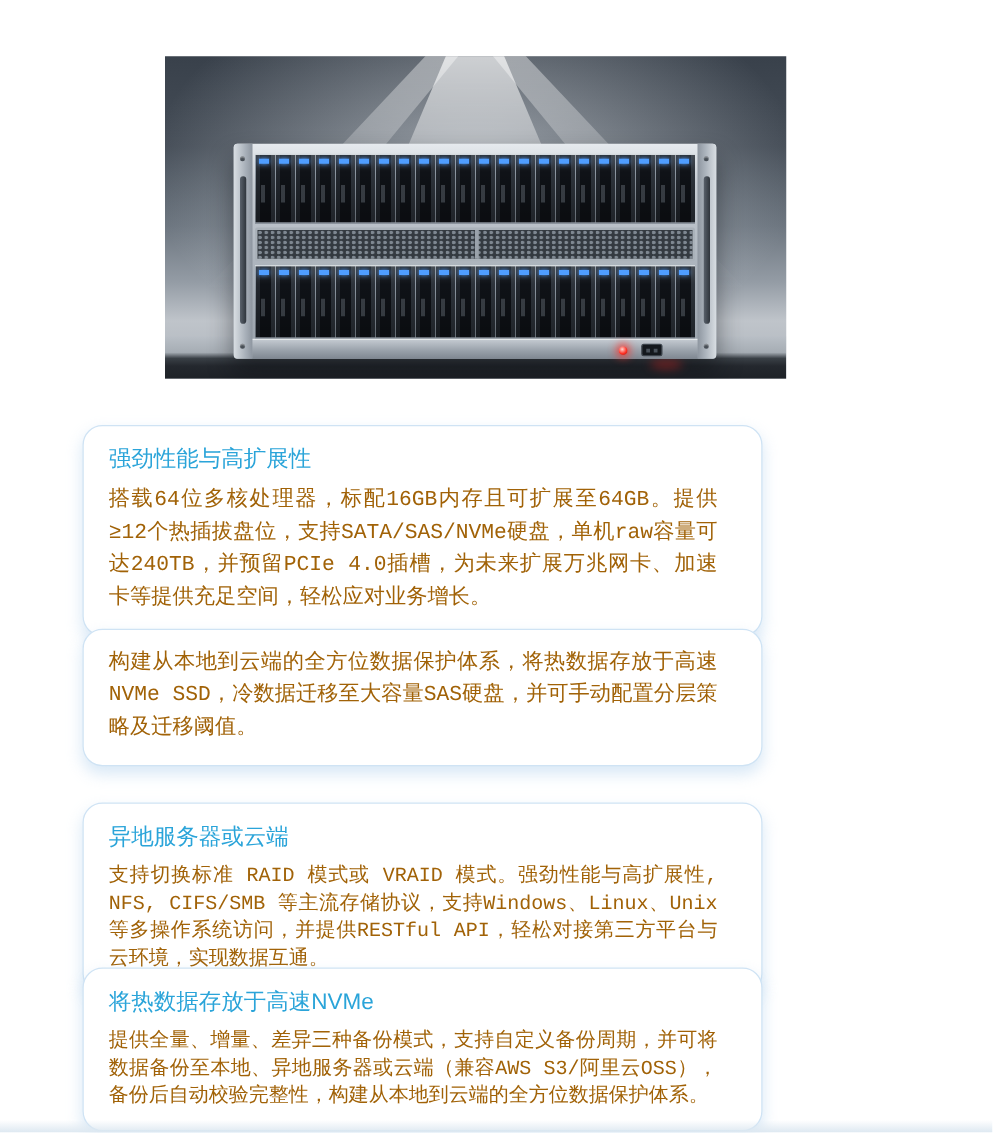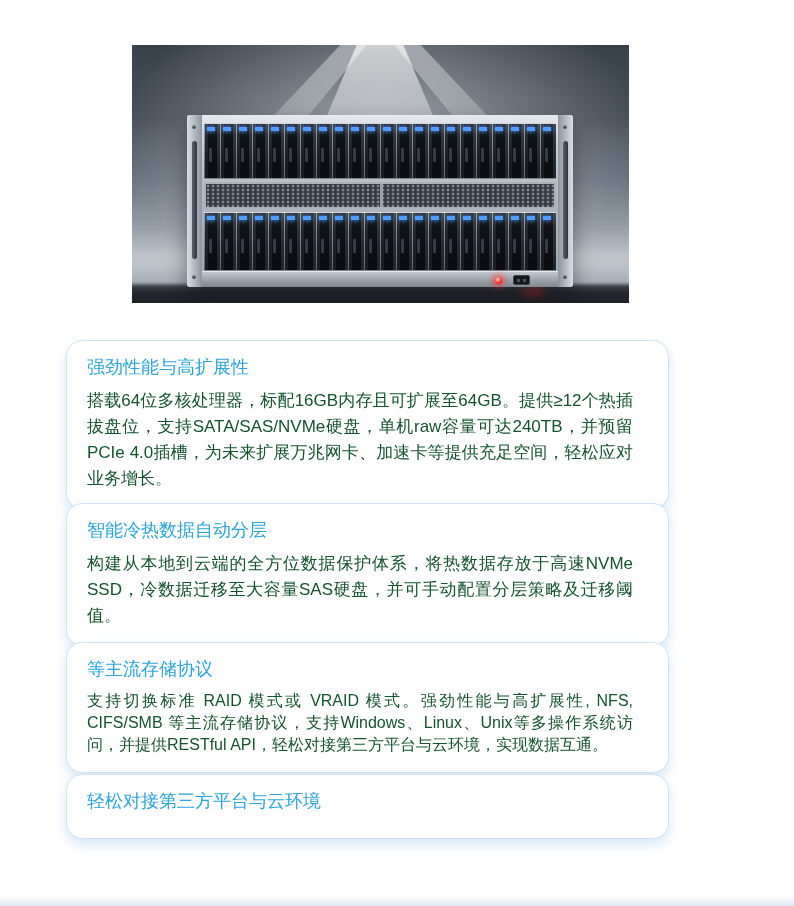--- a/index.html
+++ b/index.html
@@ -75,29 +75,29 @@
     border-top:1px solid #e3e7ea; }
   .led-red { position:absolute; right:56px; top:5px; width:7px; height:7px; border-radius:50%;
     background:radial-gradient(circle at 40% 35%, #ffd2cd, #ff3226 55%, #a80f08);
     box-shadow:0 0 7px 2px rgba(255,46,38,.85); }
   .power-inlet { position:absolute; right:28px; top:3px; width:17px; height:10px; border-radius:2px;
     background:#14181d; border:1px solid #3c434b; }
   .power-inlet::after { content:""; position:absolute; left:3px; top:3px; width:3px; height:3px; background:#4a525b; box-shadow:6px 0 0 #4a525b; }
 
   
   .card {
-    position:absolute; left:66px; width:603px;
+    position:absolute; left:66px; width:544px;
     background:#ffffff;
     border:1px solid #cfe3f4;
     border-radius:16px;
     padding:14px 35px 16px 20px;
     box-shadow:0 6px 12px rgba(168,203,235,.45);
   }
   .card-title { font-size:18px; font-weight:500; color:#2aa4d9; margin-bottom:9px; }
-  .card-body  { font-size:17px; line-height:26px; color:#14532d; text-align:justify; }
+  .card-body  { font-size:17px; line-height:26px; color:#a16207; text-align:justify;font-family:Liberation Mono, monospace; }
   .card.compact .card-body { font-size:16px; line-height:22px; }
   .card-1 { top:340px; }
   .card-2 { top:503px; }
   .card-3 { top:642px; }
   .card-4 { top:774px; }
 
   .page-bottom-fade { position:absolute; left:0; bottom:0; width:794px; height:10px;
     background:linear-gradient(180deg, rgba(255,255,255,0), #dde8f1); }
 </style>
 </head>
@@ -130,26 +130,26 @@
     </div>
   </div>
 </div>
 
 <div class="card card-1">
   <div class="card-title">强劲性能与高扩展性</div>
   <div class="card-body">搭载64位多核处理器，标配16GB内存且可扩展至64GB。提供≥12个热插拔盘位，支持SATA/SAS/NVMe硬盘，单机raw容量可达240TB，并预留PCIe 4.0插槽，为未来扩展万兆网卡、加速卡等提供充足空间，轻松应对业务增长。</div>
 </div>
 
 <div class="card card-2">
-  <div class="card-title">智能冷热数据自动分层</div>
   <div class="card-body">构建从本地到云端的全方位数据保护体系，将热数据存放于高速NVMe SSD，冷数据迁移至大容量SAS硬盘，并可手动配置分层策略及迁移阈值。</div>
 </div>
 
 <div class="card card-3 compact">
-  <div class="card-title">等主流存储协议</div>
+  <div class="card-title">异地服务器或云端</div>
   <div class="card-body">支持切换标准 RAID 模式或 VRAID 模式。强劲性能与高扩展性, NFS, CIFS/SMB 等主流存储协议，支持Windows、Linux、Unix等多操作系统访问，并提供RESTful API，轻松对接第三方平台与云环境，实现数据互通。</div>
 </div>
 
 <div class="card card-4 compact">
-  <div class="card-title">轻松对接第三方平台与云环境</div>
+  <div class="card-title">将热数据存放于高速NVMe</div>
+  <div class="card-body">提供全量、增量、差异三种备份模式，支持自定义备份周期，并可将数据备份至本地、异地服务器或云端（兼容AWS S3/阿里云OSS），备份后自动校验完整性，构建从本地到云端的全方位数据保护体系。</div>
 </div>
 
 <div class="page-bottom-fade"></div>
 
 </body></html>

